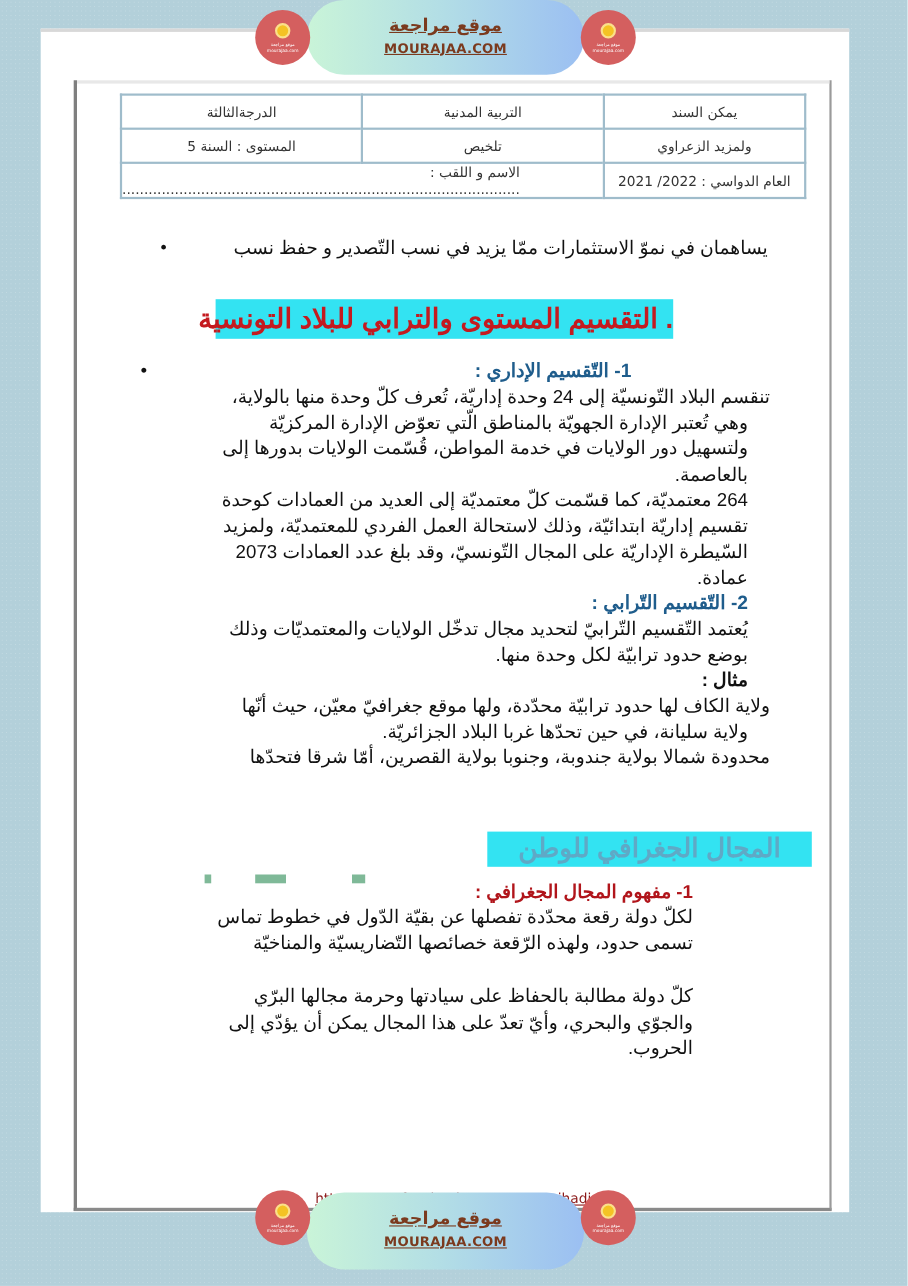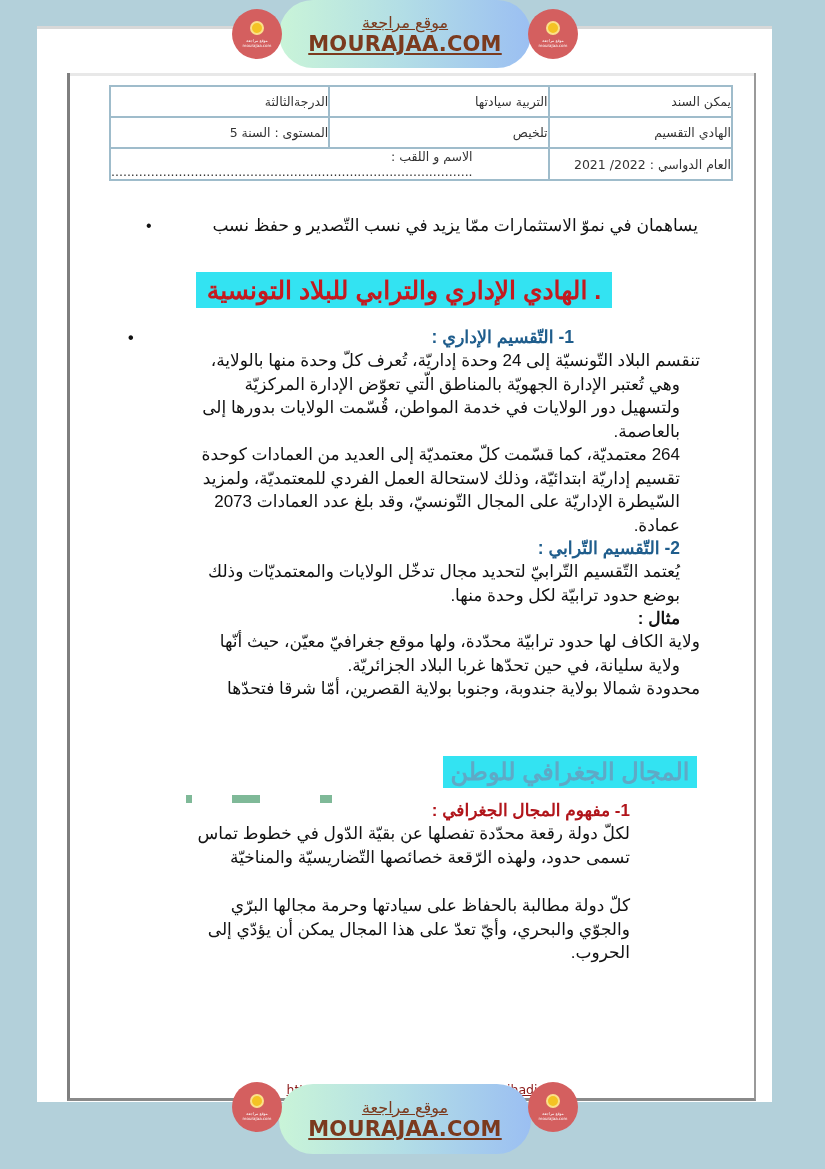--- a/index.html
+++ b/index.html
@@ -29,25 +29,25 @@
   .banner {
     position: absolute; left: 279px; width: 252px; height: 68px;
     border-radius: 34px;
     background: linear-gradient(90deg, #c9f4d8 0%, #b2dde6 50%, #9bbff2 100%);
     display: flex; flex-direction: column; align-items: center; justify-content: center;
     z-index: 5;
   }
   .banner.top { top: 0; }
   .banner.bottom { top: 1084px; height: 70px; }
   .banner .ar {
-    font-family: "DejaVu Sans", sans-serif; font-weight: normal; font-size: 16px;
+    font-family: "DejaVu Sans", sans-serif; font-weight: bold; font-size: 16px;
     color: #7b3a1e; text-decoration: underline; line-height: 20px; direction: rtl;
   }
   .banner .en {
-    font-family: "DejaVu Sans", sans-serif; font-weight: bold; font-size: 21px;
+    font-family: "DejaVu Sans", sans-serif; font-weight: bold; font-size: 12px;
     color: #7b3a1e; text-decoration: underline; line-height: 22px; letter-spacing: 0.2px;
   }
   .badge {
     position: absolute; width: 50px; height: 50px; border-radius: 50%;
     background: #d45f5f; z-index: 6;
     display: flex; flex-direction: column; align-items: center; justify-content: center;
   }
   .badge .coin {
     width: 14px; height: 14px; border-radius: 50%; background: #f4c324;
     border: 2px solid #fbe08a; margin-bottom: 3px;
@@ -57,21 +57,21 @@
   .badge.tr { left: 528px; top: 9px; }
   .badge.bl { left: 232px; top: 1082px; }
   .badge.br { left: 528px; top: 1082px; }
 
   
   .info-table {
     position: absolute; left: 109px; top: 85px; width: 624px;
     border-collapse: collapse; direction: rtl; z-index: 3;
   }
   .info-table td {
-    border: 2px solid #9fbccb; height: 31px; 
+    border: 2px solid #9fbccb; height: 31px; text-align: center;
     font-size: 12.5px; color: #333; width: 33.33%;
     font-family: "DejaVu Sans", sans-serif;
   }
   .info-table td.wide { text-align: right; padding-right: 75px; }
 
   .content {
     position: absolute; left: 130px; width: 570px; direction: rtl; text-align: right;
     font-family: "Liberation Sans", sans-serif; color: #111; z-index: 3;
   }
   .para { font-size: 17px; line-height: 23.5px; }
@@ -87,21 +87,21 @@
   .highlight-title {
     position: absolute; background: #33e3f2; z-index: 3;
     font-family: "Liberation Sans", sans-serif; font-weight: bold; direction: rtl;
     text-align: center; white-space: nowrap;
   }
   .title-1 {
     left: 196px; top: 272px; width: 416px; height: 36px; line-height: 36px;
     color: #c41a1f; font-size: 25px;
   }
   .title-2 {
-    left: 443px; top: 756px; width: 254px; height: 32px; line-height: 32px;
+    left: 443px; top: 756px; width: 295px; height: 32px; line-height: 32px;
     color: #5fa9c6; font-size: 24px;
   }
   .green-marks { position: absolute; top: 795px; left: 180px; height: 10px; width: 160px; z-index: 3; }
   .green-marks span { position: absolute; top: 0; height: 8px; background: #7fb998; }
 
   .footer-link {
     position: absolute; left: 266px; top: 1058px; width: 292px; text-align: center;
     font-family: "DejaVu Sans", sans-serif; font-size: 12.5px; color: #8a1717;
     text-decoration: underline; z-index: 3; margin-top: 24px;
   }
@@ -123,43 +123,43 @@
 </div>
 
 <div class="page">
   <div class="inner-frame"></div>
 </div>
 
 <table class="info-table">
   <tbody>
       <tr>
     <td>يمكن السند</td>
-    <td>التربية سيادتها</td>
+    <td>التربية المدنية</td>
     <td>الدرجةالثالثة</td>
   </tr>
   <tr>
-    <td>الهادي التقسيم</td>
+    <td>ولمزيد الزعراوي</td>
     <td>تلخيص</td>
     <td>المستوى : السنة 5</td>
   </tr>
   <tr>
     <td>العام الدواسي : 2022/ 2021</td>
     <td class="wide" colspan="2">الاسم و اللقب : ...........................................................................................</td>
   </tr>
 </tbody>
   </table>
 
 <div class="content" style="top:214px; left:150px; width:548px;">
   <div class="para bullet-line">
     <span class="bullet" style="right:auto; left:-4px;">•</span>
     <span style="padding-right:0;">يساهمان في نموّ الاستثمارات ممّا يزيد في نسب التّصدير و حفظ نسب</span>
   </div>
 </div>
 
-<div class="highlight-title title-1">. الهادي الإداري والترابي للبلاد التونسية</div>
+<div class="highlight-title title-1">. التقسيم المستوى والترابي للبلاد التونسية</div>
 
 <div class="content" style="top:326px;">
   <div class="blue-heading bullet-line" style="padding-right:126px;">
     <span class="bullet" style="right:auto; left:-2px; color:#111;">•</span>
     <span>1- التّقسيم الإداري :</span>
   </div>
   <div class="para">تنقسم البلاد التّونسيّة إلى 24 وحدة إداريّة، تُعرف كلّ وحدة منها بالولاية،</div>
   <div class="para" style="padding-right:20px;">وهي تُعتبر الإدارة الجهويّة بالمناطق الّتي تعوّض الإدارة المركزيّة</div>
   <div class="para" style="padding-right:20px;">ولتسهيل دور الولايات في خدمة المواطن، قُسّمت الولايات بدورها إلى</div>
   <div class="para" style="padding-right:20px;">بالعاصمة.</div>

